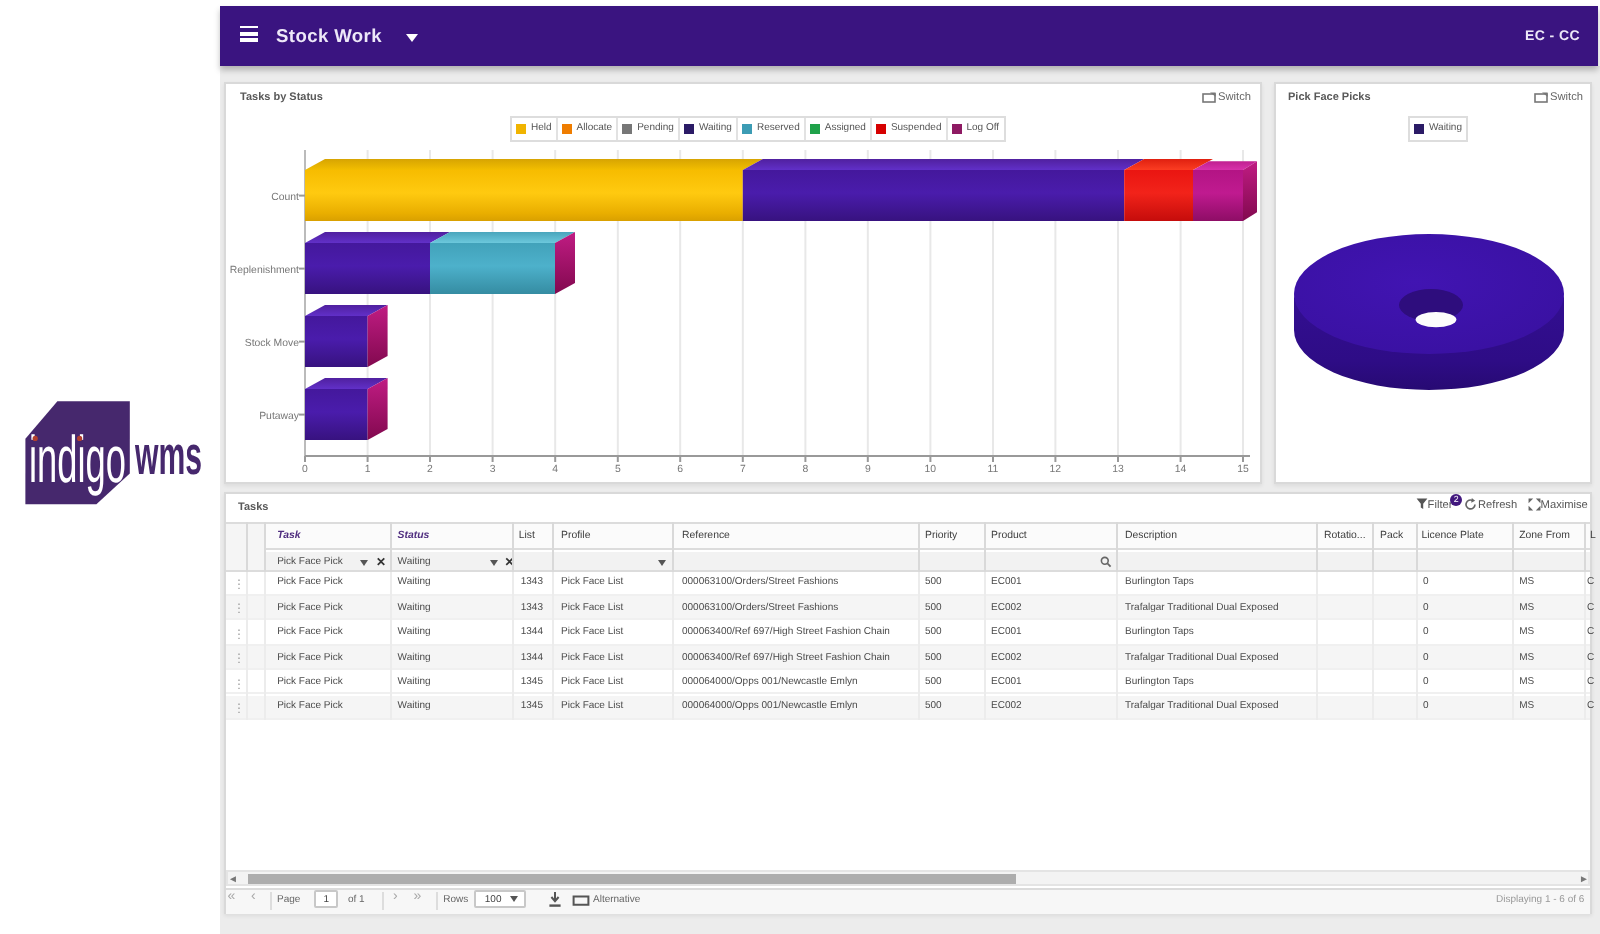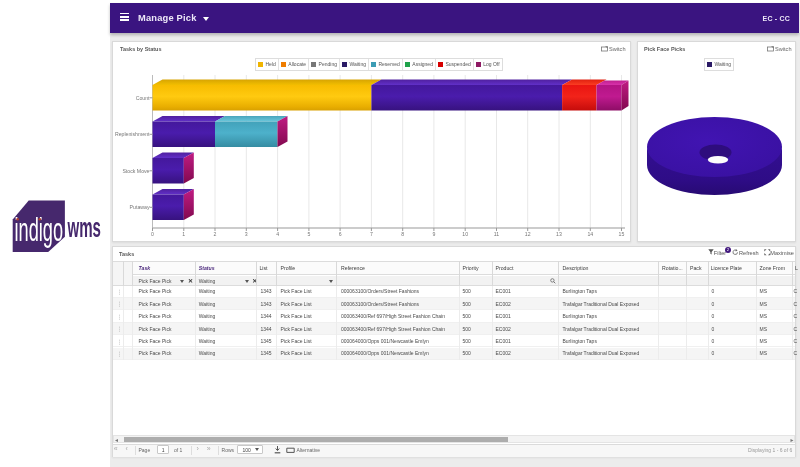--- a/index.html
+++ b/index.html
@@ -38,21 +38,21 @@
 </head>
 <body>
 <div class="abs content-bg"></div>
 
 <div class="abs hdr">
   <div class="abs burger">
       <div></div>
       <div></div>
       <div></div>
     </div>
-  <div class="abs mw">Manage Pick</div>
+  <div class="abs mw">Stock Work</div>
   <div class="abs caret"></div>
   <div class="abs ec">EC - CC</div>
 </div>
 
 <svg class="abs" style="left:0;top:190px;" width="110" height="70" viewBox="0 0 110 70">
   <polygon points="12.7,29.4 28.7,10.6 64.9,10.6 64.9,46.8 48.2,62.1 12.7,62.1" fill="#46286D"></polygon>
   <text x="14.5" y="51" font-size="33" fill="#fff" textLength="48.5" lengthAdjust="spacingAndGlyphs">indigo</text>
   <circle cx="17.6" cy="29.2" r="1.3" fill="#B3402E"></circle>
   <circle cx="39.8" cy="29.2" r="1.3" fill="#B3402E"></circle>
   <text x="67.5" y="46.8" font-size="27.5" font-weight="bold" fill="#46286D" textLength="33.5" lengthAdjust="spacingAndGlyphs">wms</text>

